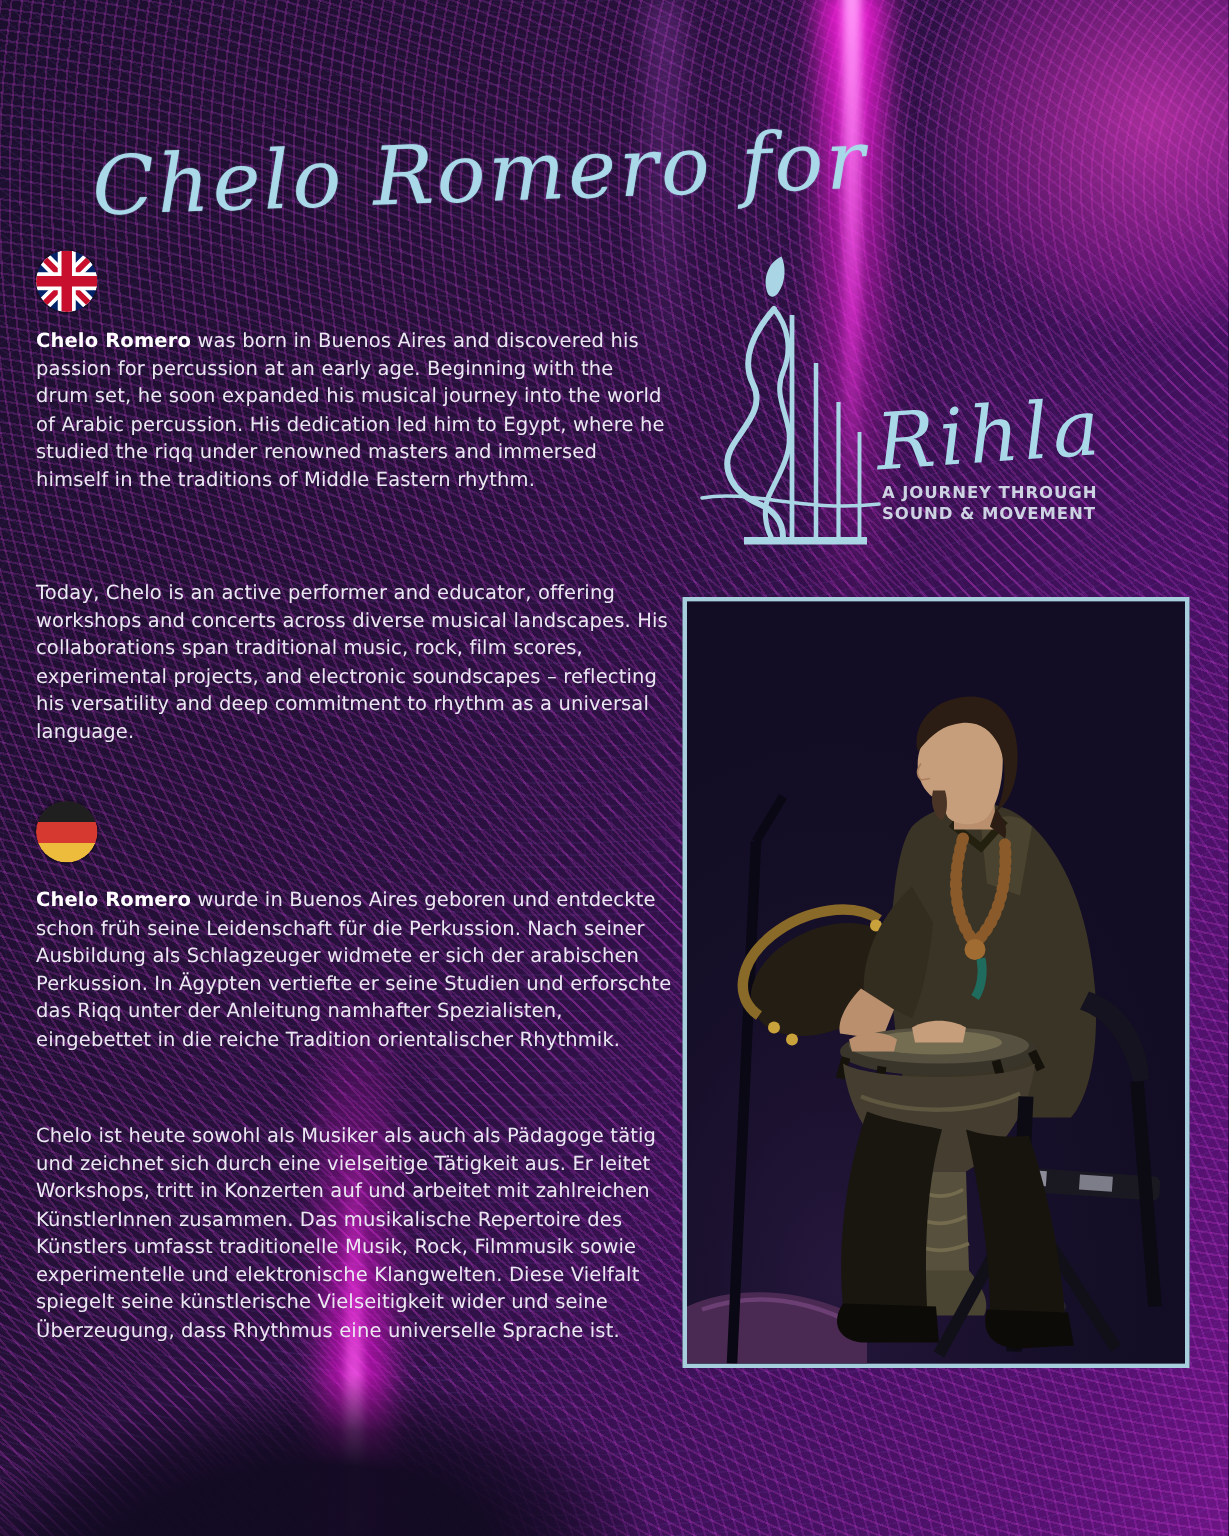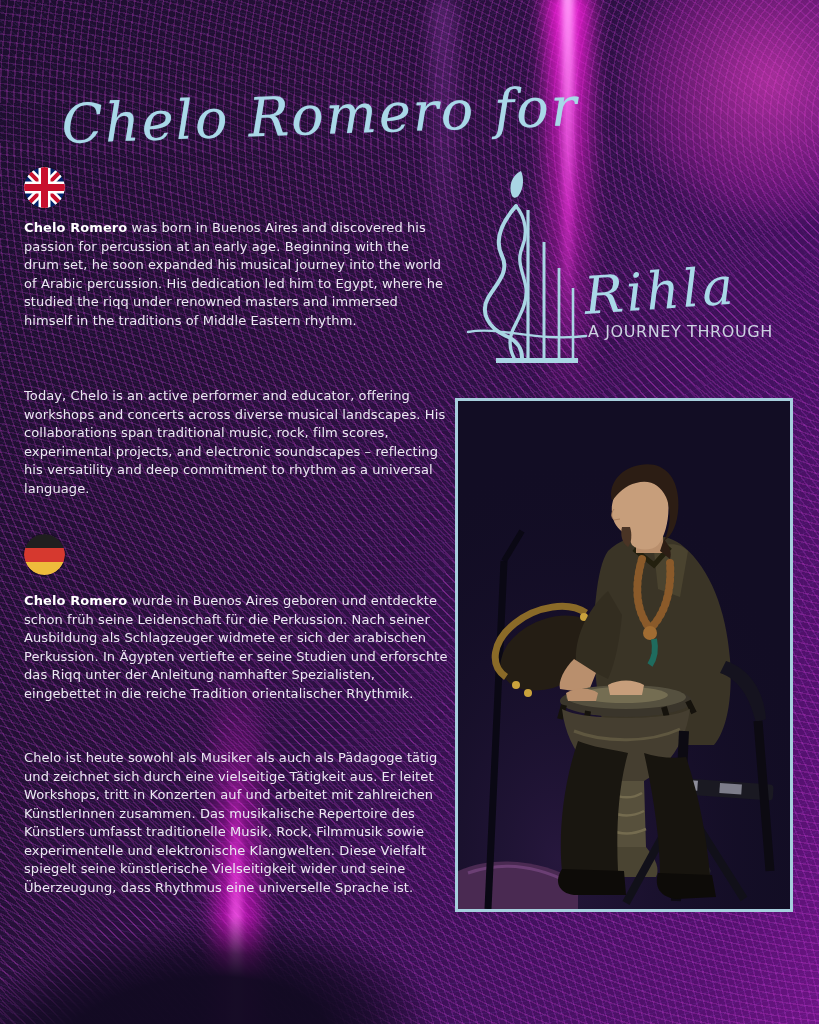--- a/index.html
+++ b/index.html
@@ -83,21 +83,21 @@
   
   .logo-figure{position:absolute;left:466px;top:166px;width:122px;height:202px;}
   .brand-script{
     position:absolute;left:584px;top:258px;width:230px;
     font-family:"DejaVu Serif","Liberation Serif",serif;
     font-style:italic;font-size:52px;color:#a9d8e8;
     transform:rotate(-4deg);letter-spacing:3px;
   }
   .brand-tagline{
     position:absolute;left:588px;top:322px;
-    color:#cdd3e2;font-size:16px;font-weight:400;line-height:1.28;letter-spacing:.6px;
+    color:#cdd3e2;font-size:11px;font-weight:700;line-height:1.28;letter-spacing:.6px;
   }
   
   .photo-frame{
     position:absolute;left:455px;top:398px;width:332px;height:508px;
     border:3px solid #a6cedd;background:#130e26;
   }
   .photo-frame svg{display:block;}
 </style>
 </head>
 <body>
@@ -167,20 +167,21 @@
 
     <path d="M2,166 C34,160 70,176 120,170" stroke="#a9d5e4" stroke-width="2.4" stroke-linecap="round"></path>
 
     <rect x="30" y="192" width="82" height="5" fill="#a9d5e4"></rect>
   </svg>
 </div>
 
 <div class="brand-script">Rihla</div>
 <div class="brand-tagline">
   <div>A JOURNEY THROUGH</div>
+  <div>SOUND &amp; MOVEMENT</div>
 </div>
 
 <div class="photo-frame">
   <svg width="332" height="508" viewBox="0 0 332 508">
     <rect width="332" height="508" fill="#120d24"></rect>
     <radialGradient id="sheen" cx="0.3" cy="0.9" r="0.8">
       <stop offset="0" stop-color="#3a2155" stop-opacity="0.5"></stop>
       <stop offset="1" stop-color="#120d24" stop-opacity="0"></stop>
     </radialGradient>
     <rect width="332" height="508" fill="url(#sheen)"></rect>

